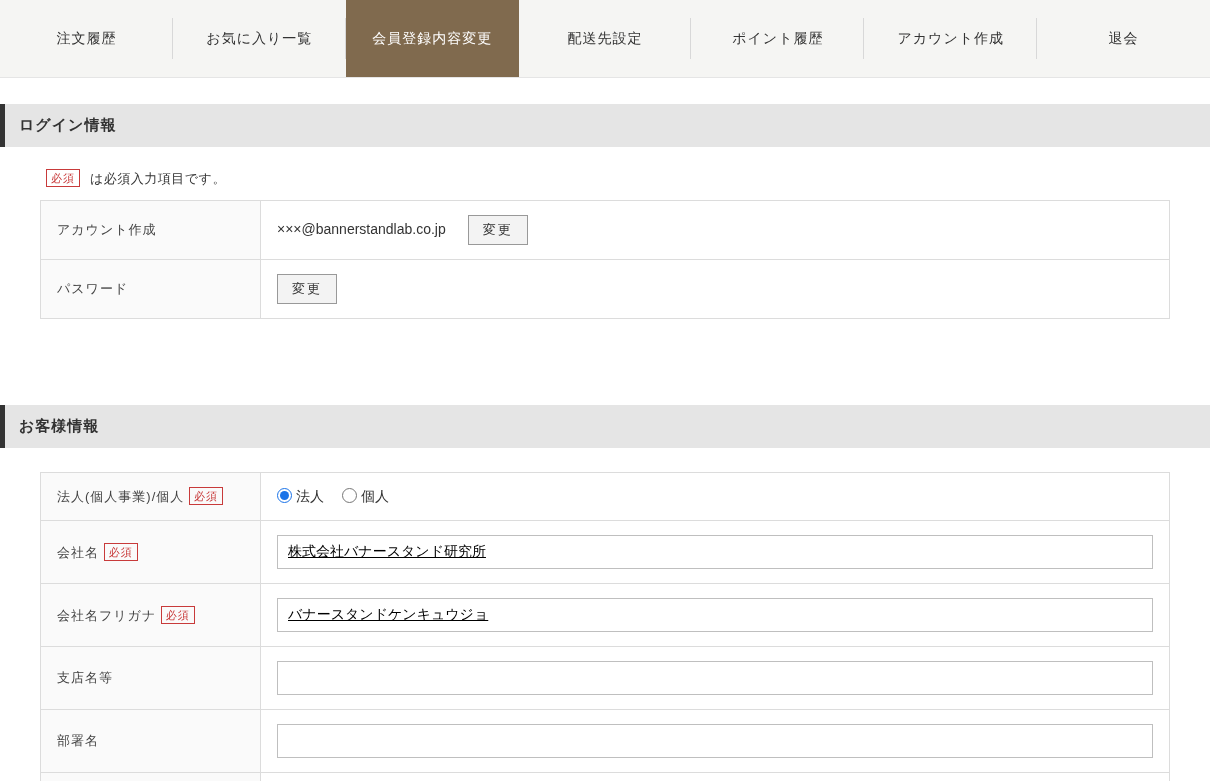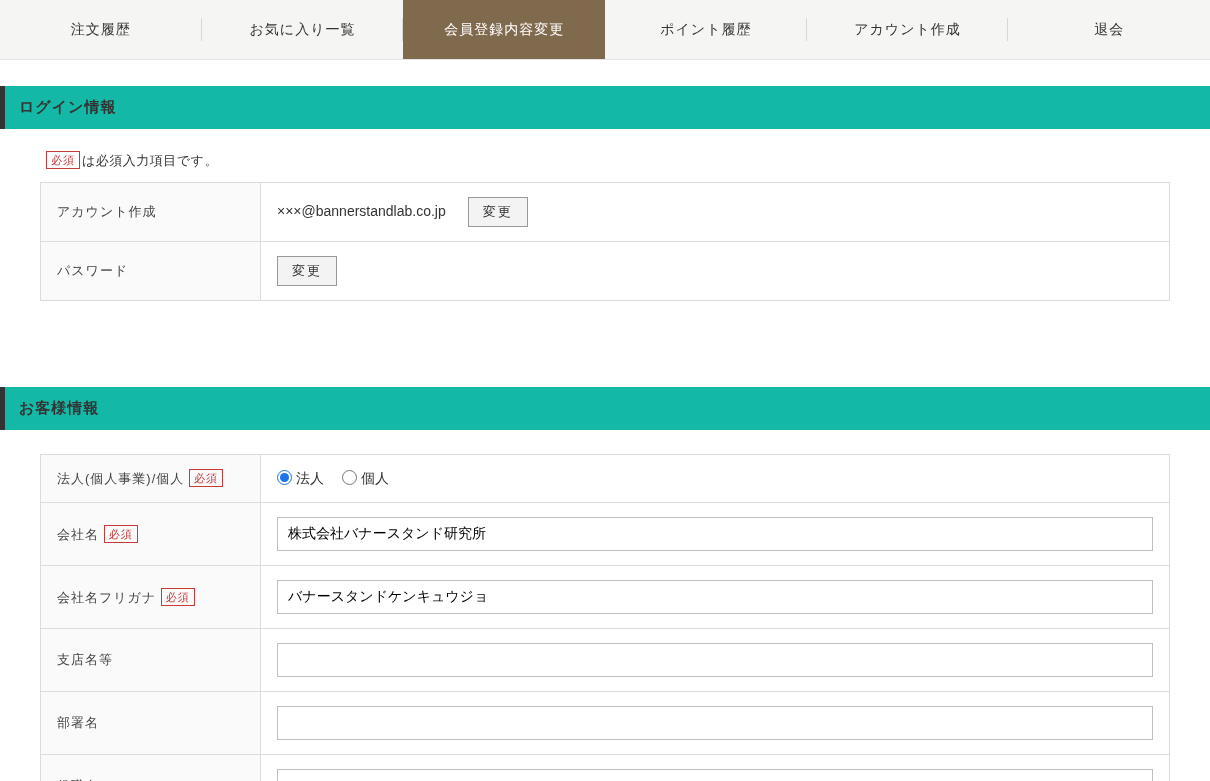--- a/index.html
+++ b/index.html
@@ -9,21 +9,21 @@
     color: #333333;
     font-size: 14px;
     width: 1210px;
   }
   
   
   .tab-nav {
     display: flex;
     background: #f5f5f3;
     border-bottom: 1px solid #e5e5e5;
-    height: 60px;
+    height: 78px;
   }
   .tab-item {
     flex: 1;
     display: flex;
     align-items: center;
     justify-content: center;
     font-size: 14px;
     color: #333;
     cursor: pointer;
     position: relative;
@@ -39,21 +39,21 @@
     background: #d8d8d8;
   }
   .tab-item.active {
     background: #806a4e;
     color: #ffffff;
   }
   .tab-item.active::after { display: none; }
 
   
   .section-header {
-    background: #14b8a6;
+    background: #e5e5e5;
     border-left: 5px solid #333333;
     padding: 12px 14px;
     font-size: 15px;
     font-weight: bold;
     margin-top: 26px;
     letter-spacing: 1px;
   }
   .section-header:first-of-type { margin-top: 26px; }
 
   .content-pad { padding: 0 40px; }
@@ -64,21 +64,21 @@
     font-size: 13px;
     letter-spacing: 0.5px;
   }
   .badge-required {
     display: inline-block;
     border: 1px solid #c83a3a;
     color: #c83a3a;
     font-size: 11px;
     padding: 0px 4px;
     line-height: 16px;
-    margin-right: 2px;
+    margin-right: 10px;
     vertical-align: 1px;
     letter-spacing: 1px;
   }
 
   
   table.form-table {
     width: 100%;
     border-collapse: collapse;
     border: 1px solid #dcdcdc;
   }
@@ -115,20 +115,21 @@
   }
   .btn-change.solo { margin-left: 0; }
 
   .text-input {
     width: 100%;
     border: 1px solid #bfbfbf;
     padding: 8px 10px;
     font-size: 14px;
     font-family: inherit;
     background: #fff;
+    text-decoration: underline;
   }
 
   .radio-group label {
     margin-right: 14px;
     font-size: 14px;
     cursor: pointer;
   }
   .radio-group input[type="radio"] {
     accent-color: #1a73e8;
     margin-right: 4px;
@@ -139,20 +140,21 @@
 
   .section-spacer { height: 60px; }
 </style>
 </head>
 <body>
 
 <nav class="tab-nav">
   <div class="tab-item">注文履歴</div>
   <div class="tab-item">お気に入り一覧</div>
   <div class="tab-item active">会員登録内容変更</div>
+  <div class="tab-item">配送先設定</div>
   <div class="tab-item">ポイント履歴</div>
   <div class="tab-item">アカウント作成</div>
   <div class="tab-item">退会</div>
 </nav>
 
 <h2 class="section-header">ログイン情報</h2>
 
 <div class="content-pad">
   <p class="required-note">
     <span class="badge-required">必須</span><span>は必須入力項目です。</span>

